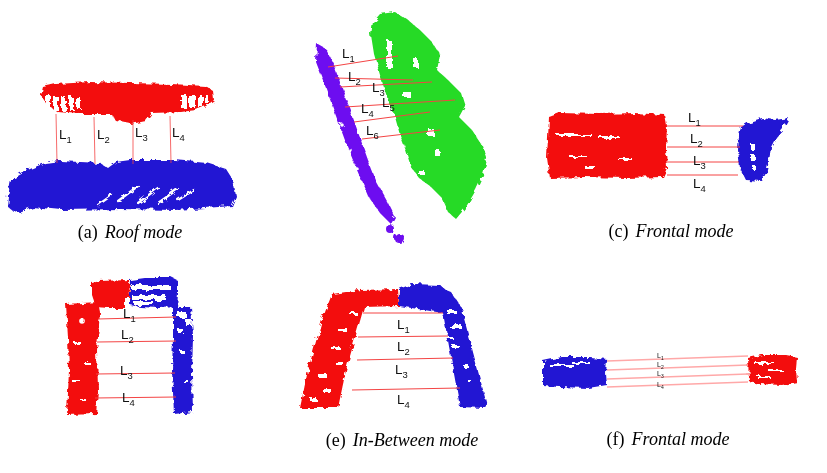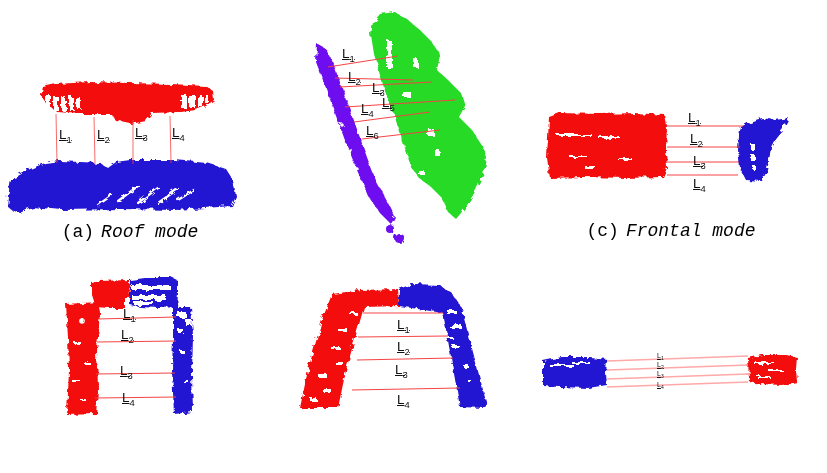--- a/index.html
+++ b/index.html
@@ -23,32 +23,32 @@
   .c-purple { fill:var(--purple,#6d0af0); }
   .c-green  { fill:var(--green,#27da27); }
   .c-white  { fill:#ffffff; }
   .s-line line      { stroke:var(--line,#f44444); stroke-width:1; }
   #panel-a .s-line line { opacity:.8; }
   .s-line-pink line { stroke:var(--line_pink,#ffa8a8); stroke-width:1.6; }
   .s-white line     { stroke:#ffffff; stroke-width:2.2; stroke-linecap:round; }
 
   .lbl {
     position:absolute; font-size:13.5px; line-height:1;
-    color:var(--label,#111111); white-space:nowrap;text-decoration:underline;
+    color:var(--label,#111111); white-space:nowrap;
   }
   .lbl sub { font-size:70%; line-height:0; }
   .lbl-sm { font-size:7px; }
   .lbl-sm sub { font-size:5px; }
 
   .caption {
     position:absolute; left:0; width:100%; text-align:center;
     font-family:"Liberation Serif", serif; font-size:18px;
     color:var(--caption,#000000); line-height:1.2; white-space:nowrap;
   }
-  .cap-top { top:222px;font-family:Liberation Mono, monospace; }
+  .cap-top { top:222px; }
   .cap-bot { top:179px; }
   .cap-mode { font-style:italic; margin-left:7px; }
 </style>
 </head>
 <body>
 
 <div class="page">
 
   <svg width="0" height="0" style="position:absolute" aria-hidden="true">
     <defs>
@@ -236,20 +236,23 @@
         <line x1="83" y1="63" x2="163" y2="63"></line>
           <line x1="78" y1="87" x2="168" y2="86"></line>
         <line x1="77" y1="110" x2="173" y2="108"></line>
           <line x1="72" y1="140" x2="180" y2="138"></line>
       </g>
     </svg>
     <span class="lbl" style="left:117px;top:68px"><span>L</span><sub>1</sub></span>
     <span class="lbl" style="left:117px;top:90px"><span>L</span><sub>2</sub></span>
     <span class="lbl" style="left:115px;top:113px"><span>L</span><sub>3</sub></span>
     <span class="lbl" style="left:117px;top:143px"><span>L</span><sub>4</sub></span>
+    <div class="caption cap-bot" style="top:180px;padding-right:6px">
+      <span>(e)</span><span class="cap-mode">In-Between mode</span>
+    </div>
   </div>
 
   <div class="panel" id="panel-f">
     <svg width="297" height="223" viewBox="0 0 297 223">
       <g filter="url(#rough)">
         <path class="c-blue" d="M13,111 L32,107 L60,107 L77,109 L76,124 L77,135 L58,138 L30,137 L13,136 Z"></path>
         <g class="c-white">
           <rect x="20" y="115" width="24" height="2"></rect>
             <rect x="42" y="112" width="18" height="2"></rect>
         </g>
@@ -264,15 +267,18 @@
         <line x1="77" y1="111" x2="218" y2="106"></line>
           <line x1="77" y1="120" x2="218" y2="115"></line>
         <line x1="77" y1="129" x2="218" y2="124"></line>
           <line x1="77" y1="137" x2="218" y2="132"></line>
       </g>
     </svg>
     <span class="lbl lbl-sm" style="left:127px;top:102px"><span>L</span><sub>1</sub></span>
     <span class="lbl lbl-sm" style="left:127px;top:111px"><span>L</span><sub>2</sub></span>
     <span class="lbl lbl-sm" style="left:127px;top:120px"><span>L</span><sub>3</sub></span>
     <span class="lbl lbl-sm" style="left:127px;top:131px"><span>L</span><sub>4</sub></span>
+    <div class="caption cap-bot" style="top:179px;padding-right:21px">
+      <span>(f)</span><span class="cap-mode">Frontal mode</span>
+    </div>
   </div>
 
 </div>
 
 </body></html>

